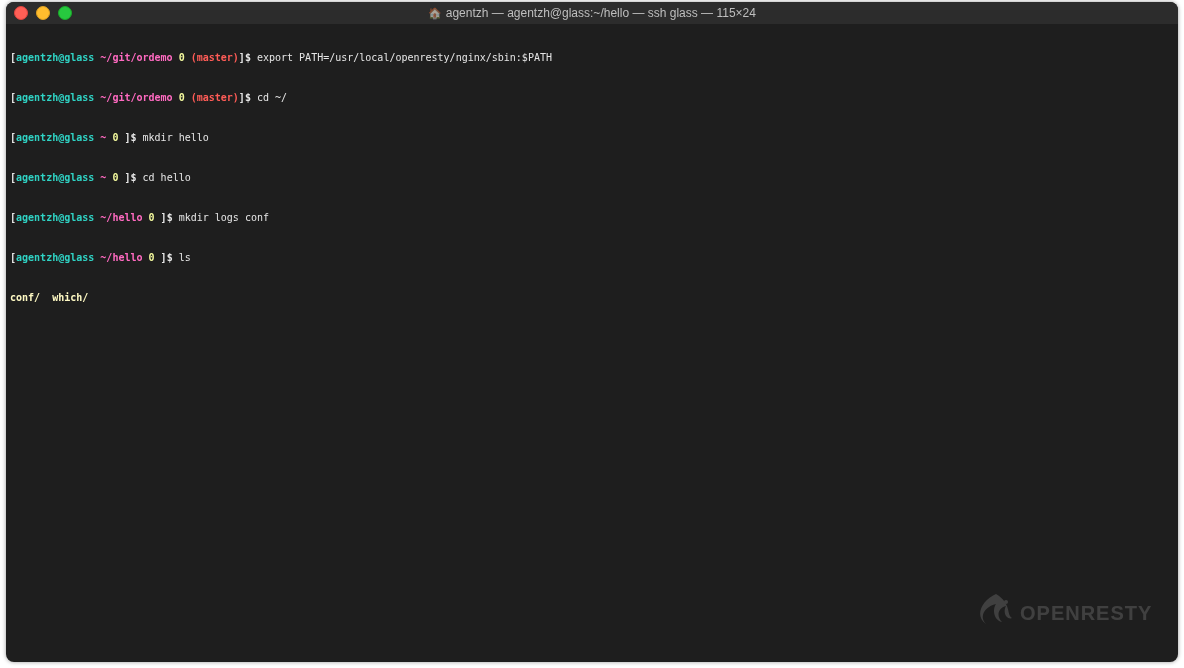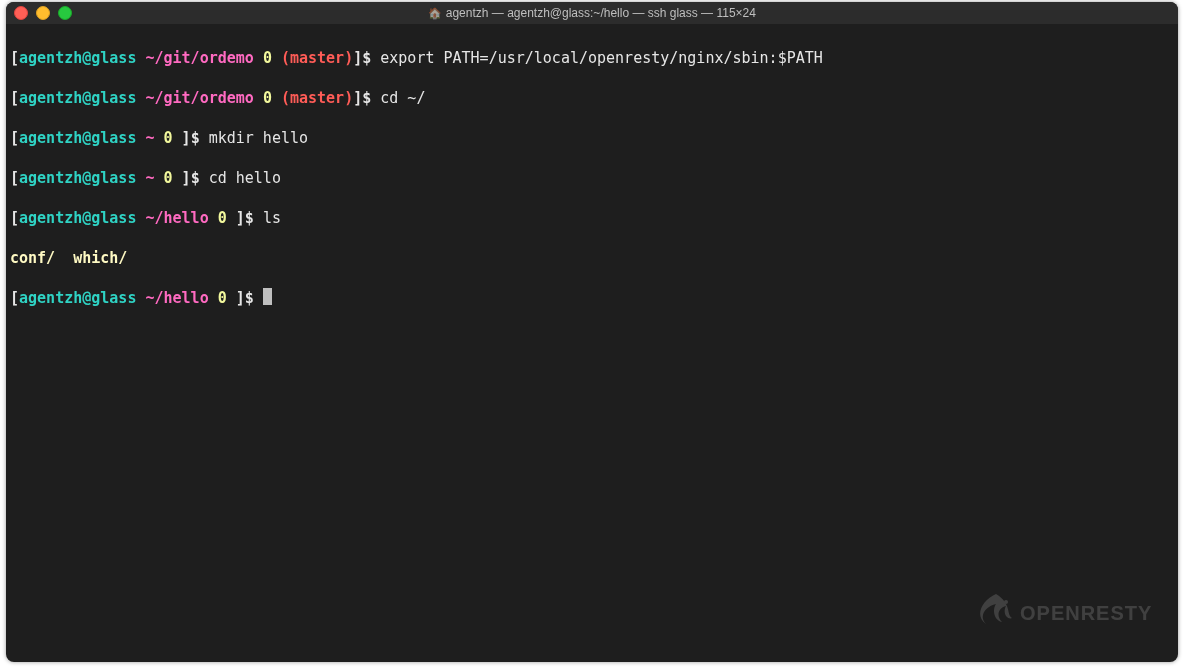--- a/index.html
+++ b/index.html
@@ -55,21 +55,21 @@
     justify-content: center;
     align-items: center;
     gap: 4px;
   }
   .title .home-icon {
     opacity: 0.6;
     font-size: 11px;
   }
   .termbody {
     padding: 4px 4px;
-    font-size: 15px;
+    font-size: 10px;
     line-height: 20px;
     white-space: pre;
     color: #e6e6e6;
     letter-spacing: 0px;
   }
   .line { display: block; }
   .br { color: #e6e6e6; font-weight: bold; } 
   .user { color: #2fd3c4; font-weight: bold; } 
   .path { color: #ff6ac1; font-weight: bold; } 
   .num  { color: #f3f99d; font-weight: bold; } 
@@ -109,23 +109,23 @@
       <span class="home-icon">🏠</span>
       <span>agentzh — agentzh@glass:~/hello — ssh glass — 115×24</span>
     </div>
   </div>
 
   <div class="termbody">
 <span class="line"><span class="br">[</span><span class="user">agentzh@glass</span> <span class="path">~/git/ordemo</span> <span class="num">0</span> <span class="branch">(master)</span><span class="br">]</span><span class="dollar">$</span> <span class="cmd">export PATH=/usr/local/openresty/nginx/sbin:$PATH</span></span>
 <span class="line"><span class="br">[</span><span class="user">agentzh@glass</span> <span class="path">~/git/ordemo</span> <span class="num">0</span> <span class="branch">(master)</span><span class="br">]</span><span class="dollar">$</span> <span class="cmd">cd ~/</span></span>
 <span class="line"><span class="br">[</span><span class="user">agentzh@glass</span> <span class="path">~</span> <span class="num">0</span> <span class="br">]</span><span class="dollar">$</span> <span class="cmd">mkdir hello</span></span>
 <span class="line"><span class="br">[</span><span class="user">agentzh@glass</span> <span class="path">~</span> <span class="num">0</span> <span class="br">]</span><span class="dollar">$</span> <span class="cmd">cd hello</span></span>
+<span class="line"><span class="br">[</span><span class="user">agentzh@glass</span> <span class="path">~/hello</span> <span class="num">0</span> <span class="br">]</span><span class="dollar">$</span> <span class="cmd">mkdir logs conf</span></span>
 <span class="line"><span class="br">[</span><span class="user">agentzh@glass</span> <span class="path">~/hello</span> <span class="num">0</span> <span class="br">]</span><span class="dollar">$</span> <span class="cmd">ls</span></span>
 <span class="line"><span class="dir">conf/</span>  <span class="dir">which/</span></span>
-<span class="line"><span class="br">[</span><span class="user">agentzh@glass</span> <span class="path">~/hello</span> <span class="num">0</span> <span class="br">]</span><span class="dollar">$</span> <span class="cursor"></span></span>
   </div>
 
   <div class="watermark">
     <svg width="190" height="50" viewBox="0 0 190 50">
       <g fill="#ffffff">
         <path d="M24 8 C10 14 2 30 14 38 C6 30 14 20 24 18 C20 24 22 34 30 36 C24 30 26 22 34 20 C30 28 36 34 40 32 C34 28 40 18 24 8 Z"></path>
         <circle cx="34" cy="16" r="2"></circle>
         <text x="48" y="34" font-family="Arial, sans-serif" font-size="20" font-weight="600" letter-spacing="1">OPENRESTY</text>
       </g>
     </svg>

